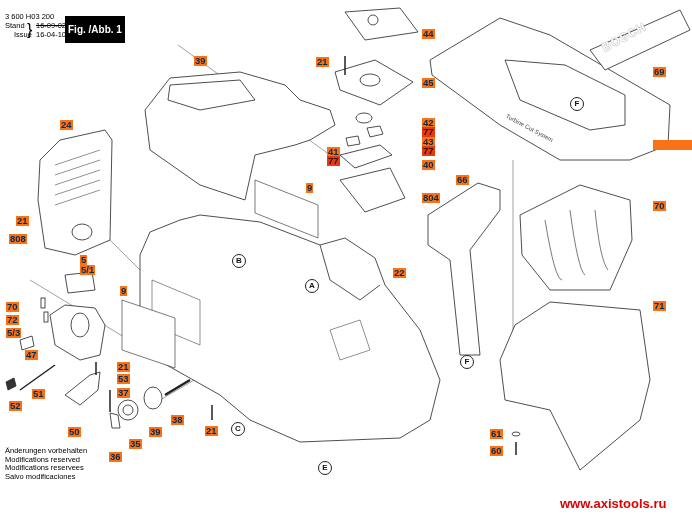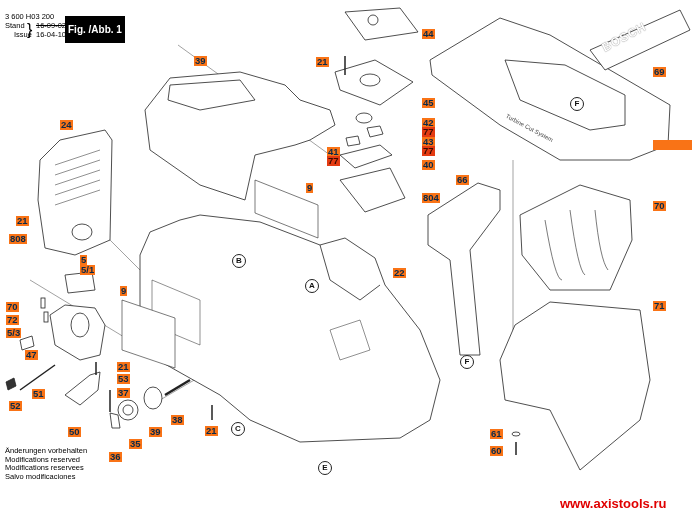--- a/index.html
+++ b/index.html
@@ -117,21 +117,21 @@
     <line x1="516" y1="442" x2="516" y2="455" stroke-width="1.5"></line>
   </g>
 </svg>
 
 <div class="logo">BOSCH</div>
 <div class="tcs">Turbine Cut System</div>
 
 <div class="lbl" style="left:422px;top:29px;">44</div>
 <div class="lbl" style="left:316px;top:57px;">21</div>
 <div class="lbl" style="left:194px;top:56px;">39</div>
-<div class="lbl" style="left:422px;top:98px;">45</div>
+<div class="lbl" style="left:422px;top:78px;">45</div>
 <div class="lbl" style="left:653px;top:67px;">69</div>
 <div class="lbl" style="left:60px;top:120px;">24</div>
 <div class="lbl" style="left:422px;top:118px;">42</div>
 <div class="lbl red" style="left:422px;top:127px;">77</div>
 <div class="lbl" style="left:422px;top:137px;">43</div>
 <div class="lbl red" style="left:422px;top:146px;">77</div>
 <div class="lbl" style="left:327px;top:147px;">41</div>
 <div class="lbl red" style="left:327px;top:156px;">77</div>
 <div class="lbl" style="left:422px;top:160px;">40</div>
 <div class="lbl" style="left:653px;top:140px;padding-left:47px;">68</div>

